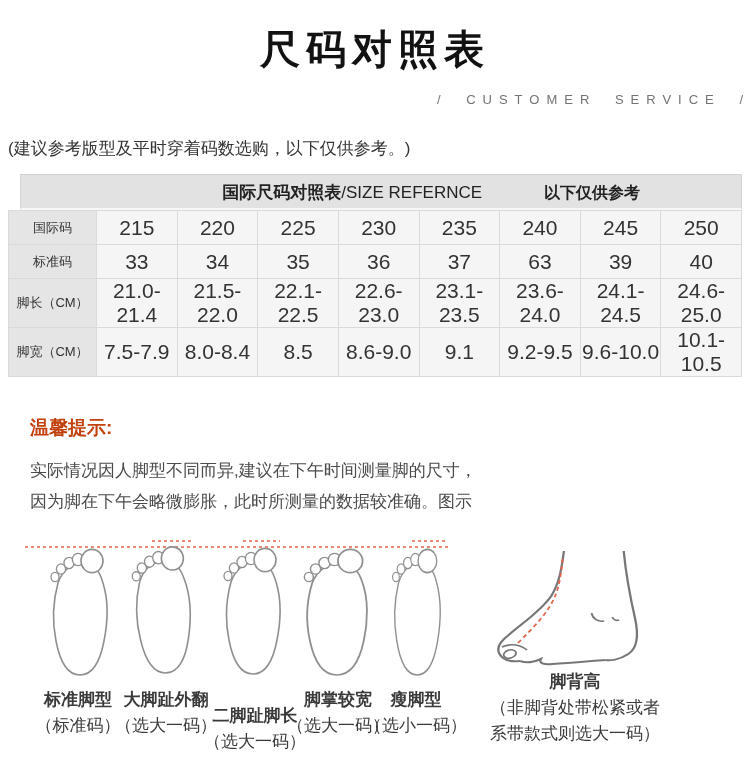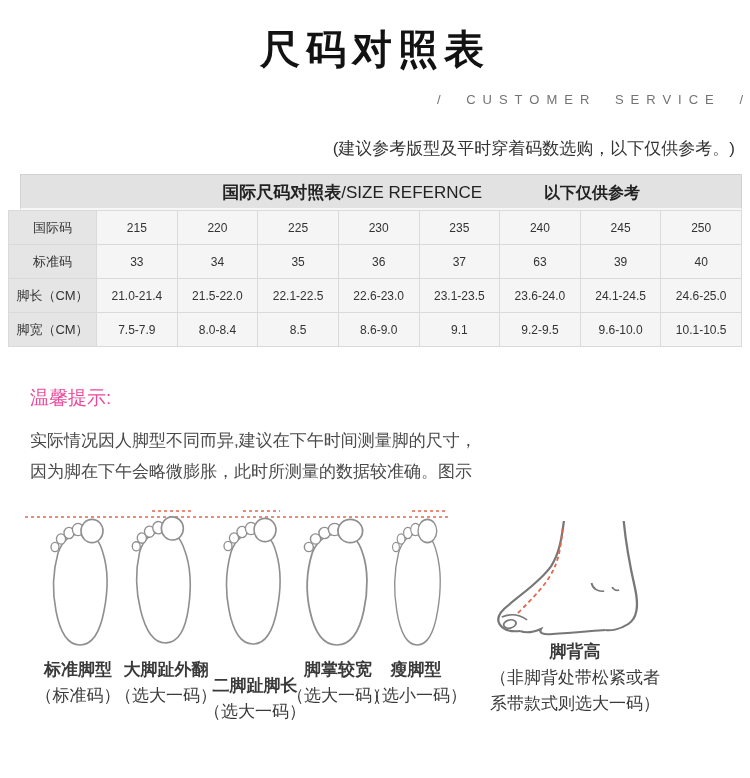--- a/index.html
+++ b/index.html
@@ -9,41 +9,41 @@
     font-family:"Liberation Sans","DejaVu Sans",sans-serif; color:#333;
   }
   .page-title {
     margin:26px 0 0; text-align:center; font-size:40px; line-height:46px;
     letter-spacing:6px; font-weight:700; color:#121212;
   }
   .subtitle {
     margin-top:20px; text-align:right; font-size:13px; letter-spacing:7px;
     word-spacing:8px; color:#737373; font-weight:500;
   }
-  .note { margin:30px 15px 0; text-align:right; font-size:17px; color:#333; }
+  .note { margin:30px 8px 0; text-align:left; font-size:17px; color:#333; }
 
   .table-wrap { margin:14px 8px 0; }
   .thead {
     position:relative; height:36px; line-height:36px; background:#e2e2e2;
     border:1px solid #d2d2d2; border-bottom:2px solid #f7f7f7;margin-left:12px;
   }
   .th-left { position:absolute; left:46%; transform:translateX(-50%); white-space:nowrap; font-size:17px; color:#222; }
   .th-left b { font-weight:700; }
   .th-left .en { font-weight:400; }
   .th-right { position:absolute; left:79.3%; transform:translateX(-50%); white-space:nowrap; font-size:16px; font-weight:700; color:#222; }
 
   table.size-table { width:100%; border-collapse:collapse; table-layout:fixed; border:1px solid #d2d2d2; }
   table.size-table td {
     height:34px; padding:0; text-align:center; vertical-align:middle;
-    border:1px solid #dadada; background:#f5f5f5; font-size:12px; color:#333;
+    border:1px solid #dadada; background:#f5f5f5; font-size:21px; color:#333;
   }
   table.size-table td.rl { background:#e5e5e5; font-size:13px; }
 
   .tips { margin:38px 30px 0; }
-  .tips h2 { margin:0; font-size:19px; font-weight:400; color:#ec4899; }
+  .tips h2 { margin:0; font-size:19px; font-weight:700; color:#c2410c; }
   .tips p { margin:14px 0 0; font-size:17px; line-height:31px; color:#4a4a4a; }
 
   .diagram { position:relative; margin-top:8px; height:289px; }
   .diagram svg { position:absolute; left:0; top:0; }
   .foot-label {
     position:absolute; transform:translateX(-50%); text-align:center;
     font-size:17px; line-height:26px; color:#3a3a3a; font-weight:600; white-space:nowrap;
   }
   .foot-label .l2 { font-weight:400; }
 </style>

